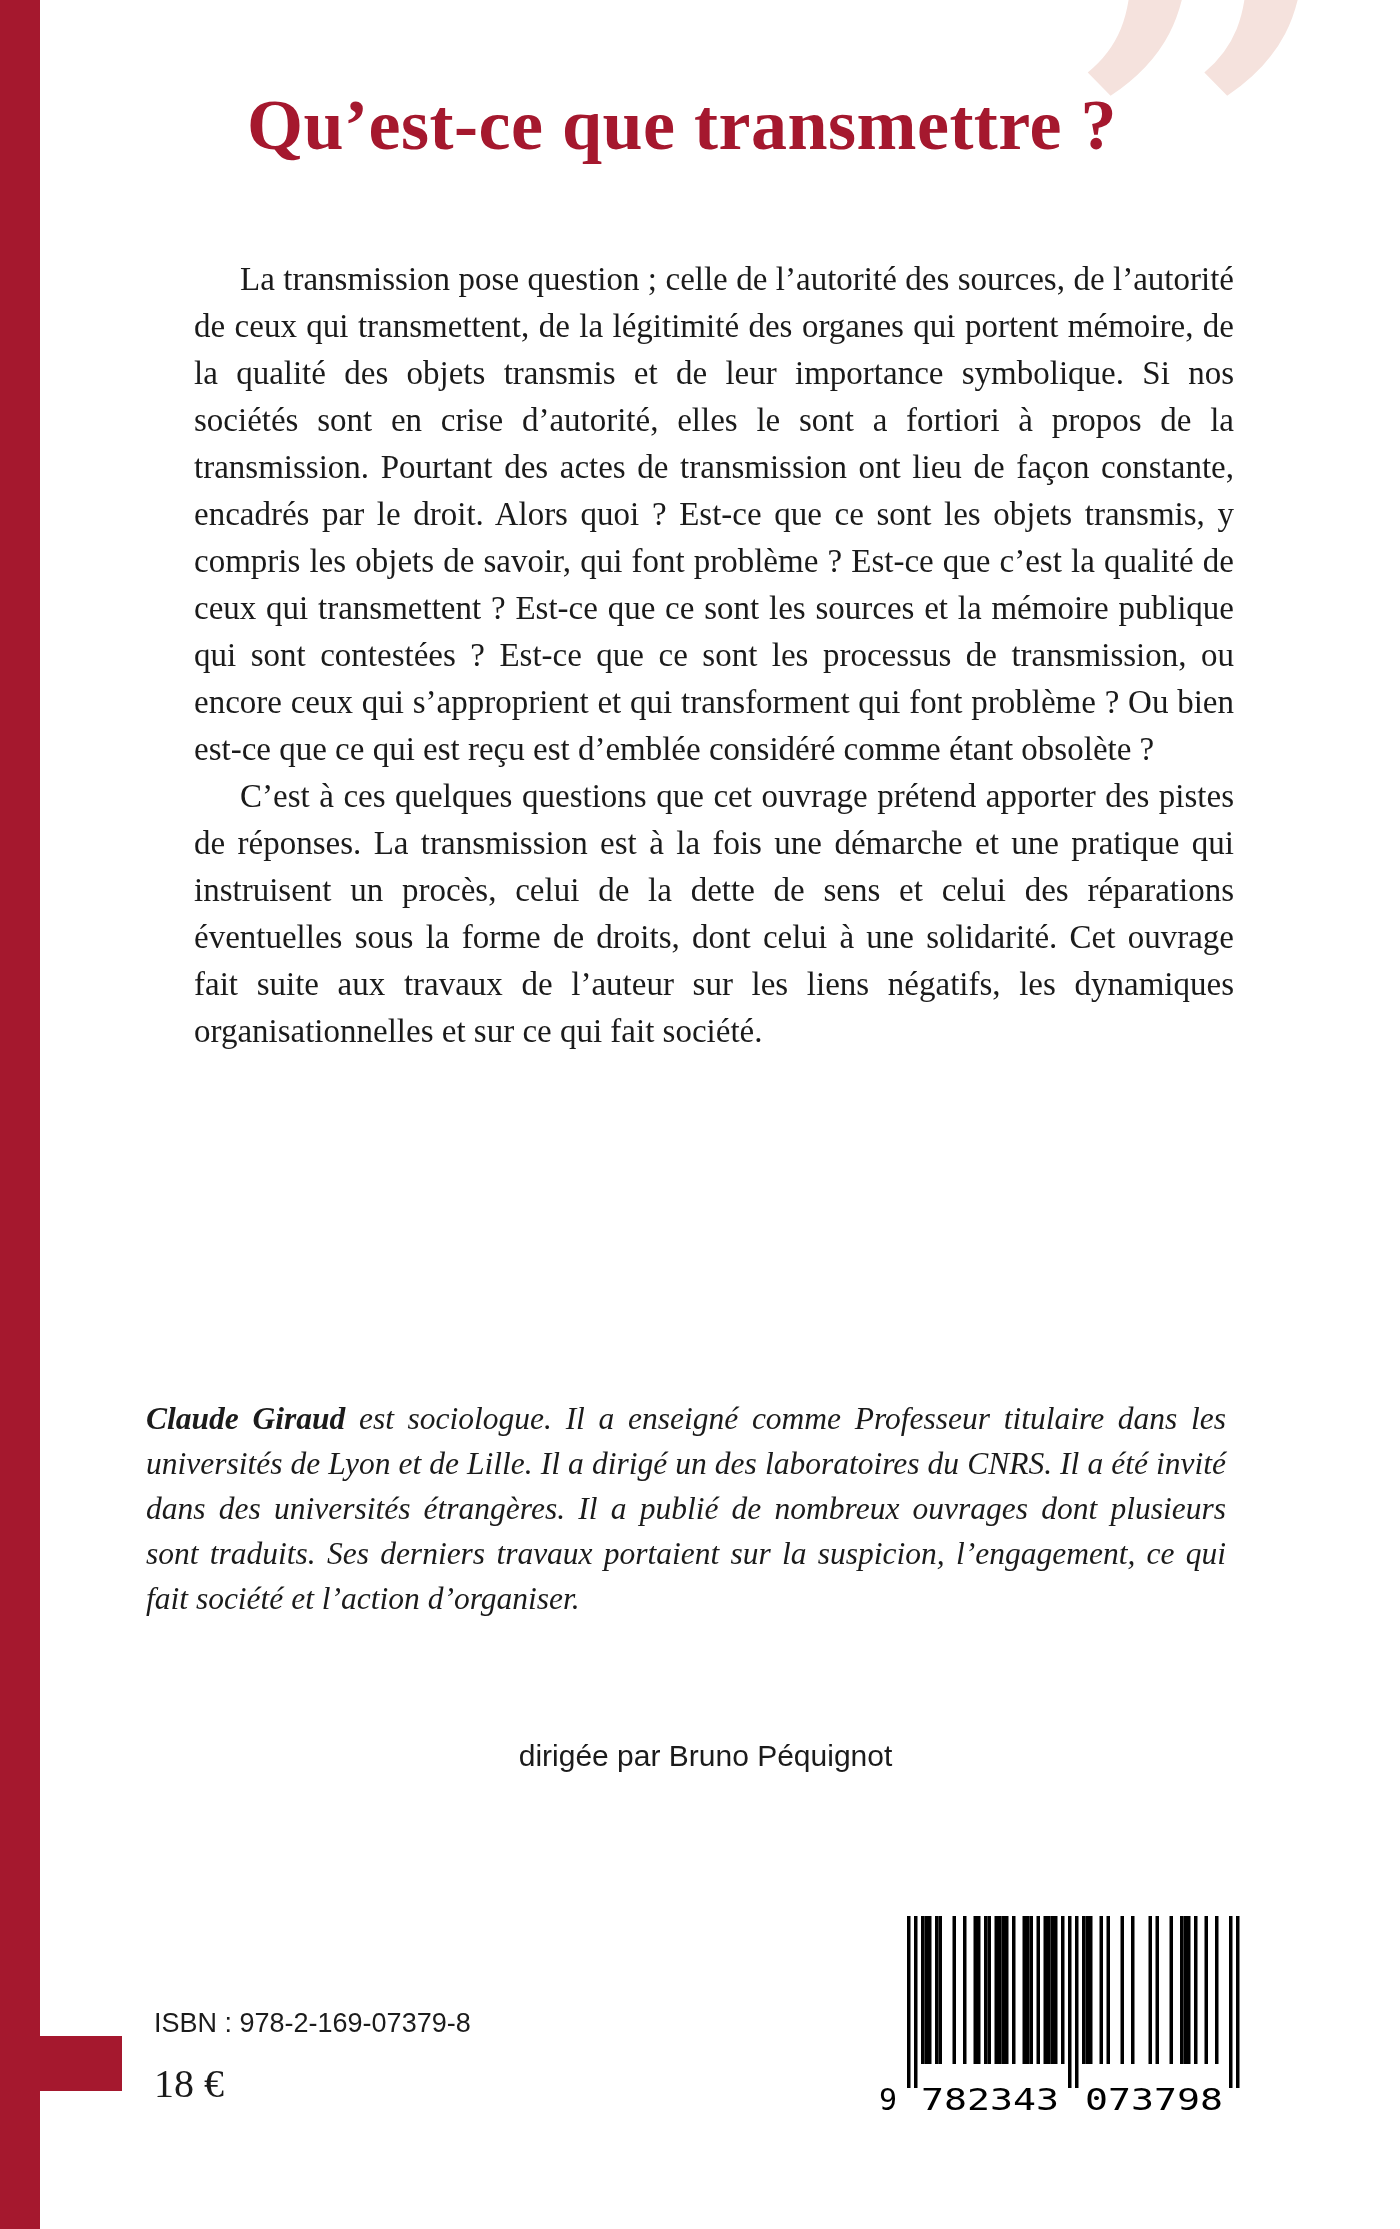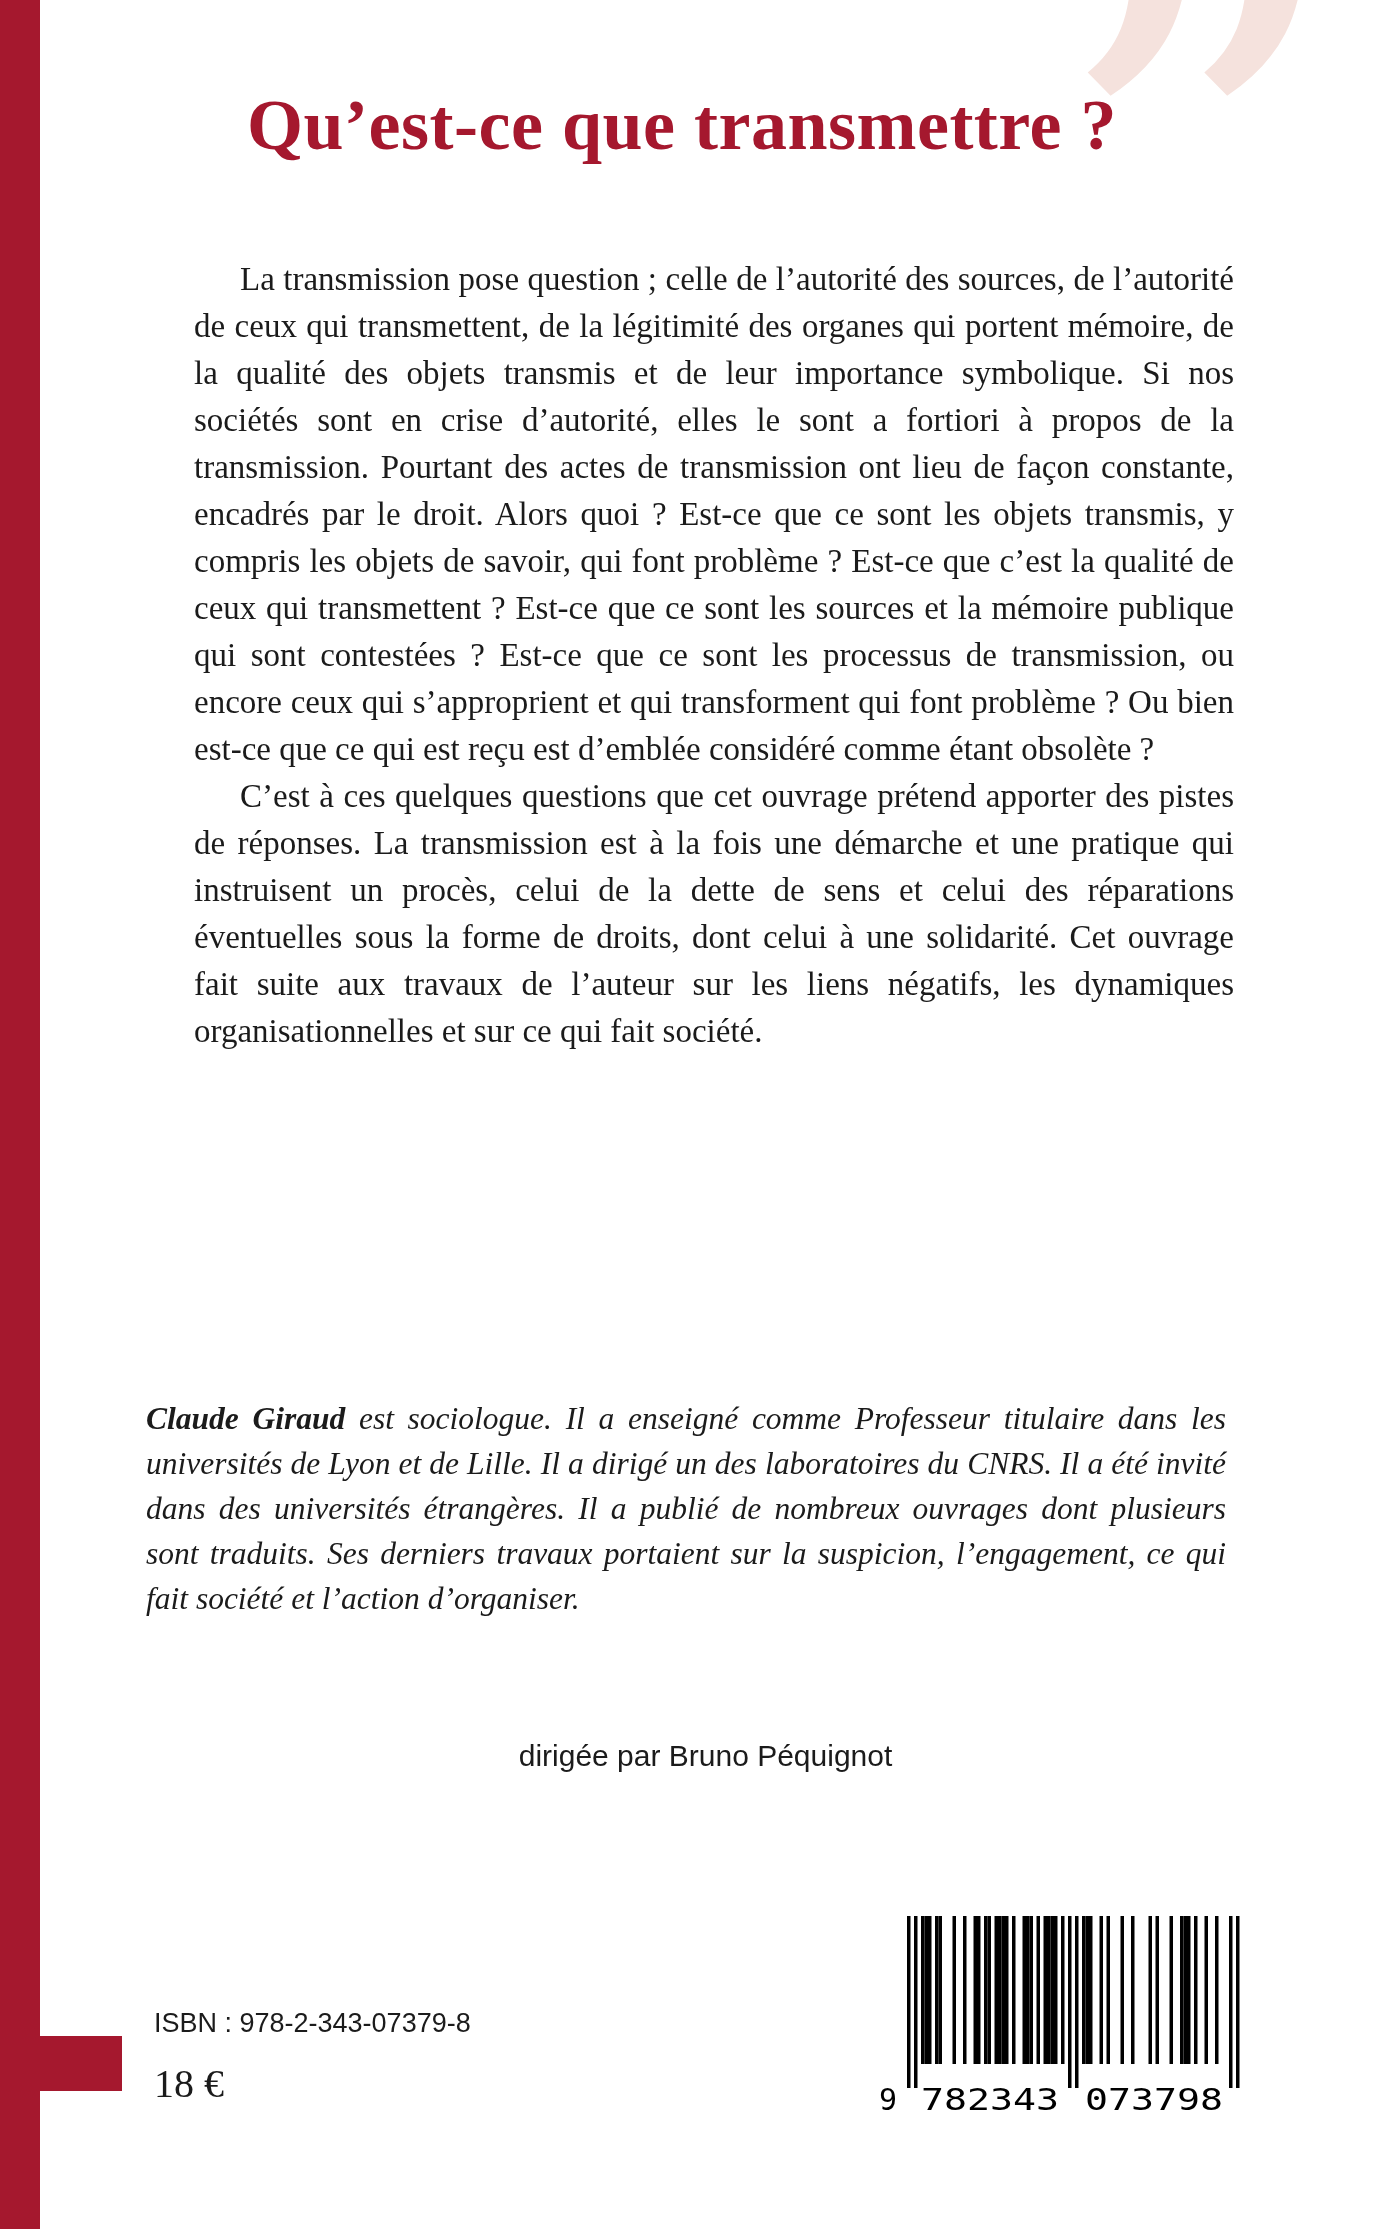--- a/index.html
+++ b/index.html
@@ -96,21 +96,21 @@
     <p>La transmission pose question ; celle de l’autorité des sources, de l’autorité de ceux qui transmettent, de la légitimité des organes qui portent mémoire, de la qualité des objets transmis et de leur importance symbolique. Si nos sociétés sont en crise d’autorité, elles le sont a fortiori à propos de la transmission. Pourtant des actes de transmission ont lieu de façon constante, encadrés par le droit. Alors quoi ? Est-ce que ce sont les objets transmis, y compris les objets de savoir, qui font problème ? Est-ce que c’est la qualité de ceux qui transmettent ? Est-ce que ce sont les sources et la mémoire publique qui sont contestées ? Est-ce que ce sont les processus de transmission, ou encore ceux qui s’approprient et qui transforment qui font problème ? Ou bien est-ce que ce qui est reçu est d’emblée considéré comme étant obsolète ?</p>
     <p>C’est à ces quelques questions que cet ouvrage prétend apporter des pistes de réponses. La transmission est à la fois une démarche et une pratique qui instruisent un procès, celui de la dette de sens et celui des réparations éventuelles sous la forme de droits, dont celui à une solidarité. Cet ouvrage fait suite aux travaux de l’auteur sur les liens négatifs, les dynamiques organisationnelles et sur ce qui fait société.</p>
   </div>
 
   <p class="bio"><strong class="bio-name">Claude Giraud</strong><span> est sociologue. Il a enseigné comme Professeur titulaire dans les universités de Lyon et de Lille. Il a dirigé un des laboratoires du CNRS. Il a été invité dans des universités étrangères. Il a publié de nombreux ouvrages dont plusieurs sont traduits. Ses derniers travaux portaient sur la suspicion, l’engagement, ce qui fait société et l’action d’organiser.</span></p>
 
   <div class="collection">
     <div class="collection-director">dirigée par Bruno Péquignot</div>
   </div>
 
-  <div class="isbn">ISBN : 978-2-343-07379-8</div>
+  <div class="isbn">ISBN : 978-2-169-07379-8</div>
 
   <div class="price">18 €</div>
 
   <div class="red-block"></div>
 
   <div class="barcode">
     <svg id="barcode-svg" viewBox="-30 0 368 198" xmlns="http://www.w3.org/2000/svg">
         <g fill="#000">
           <rect x="0.0" y="0" width="3.5" height="172"></rect>
           <rect x="7.0" y="0" width="3.5" height="172"></rect>

